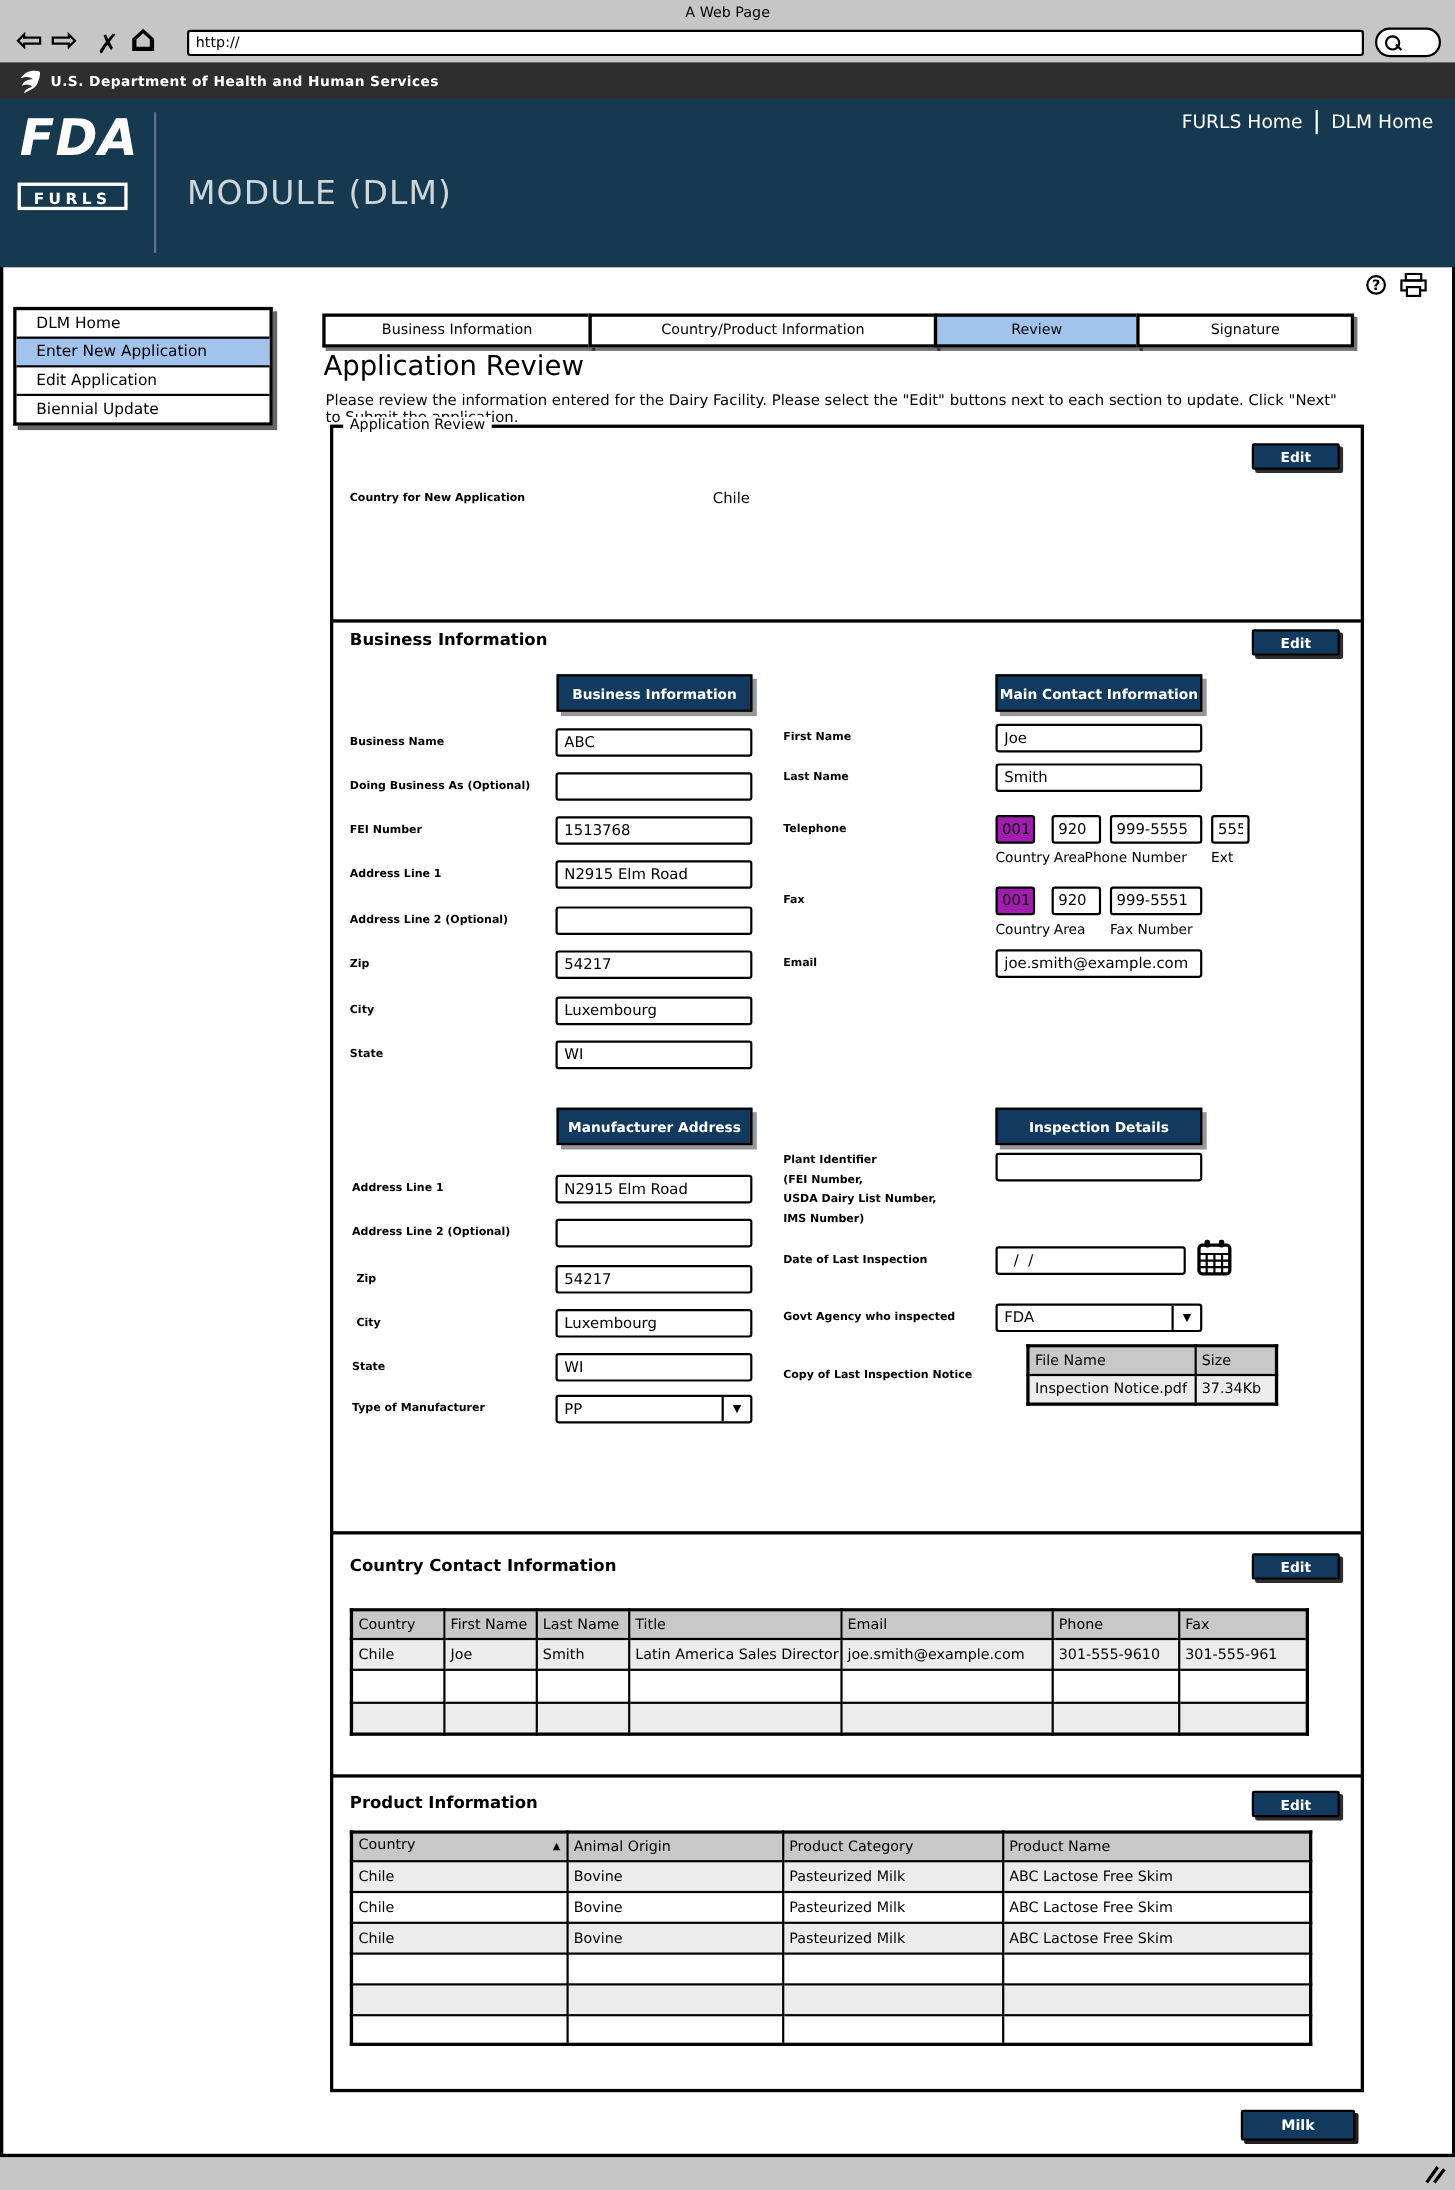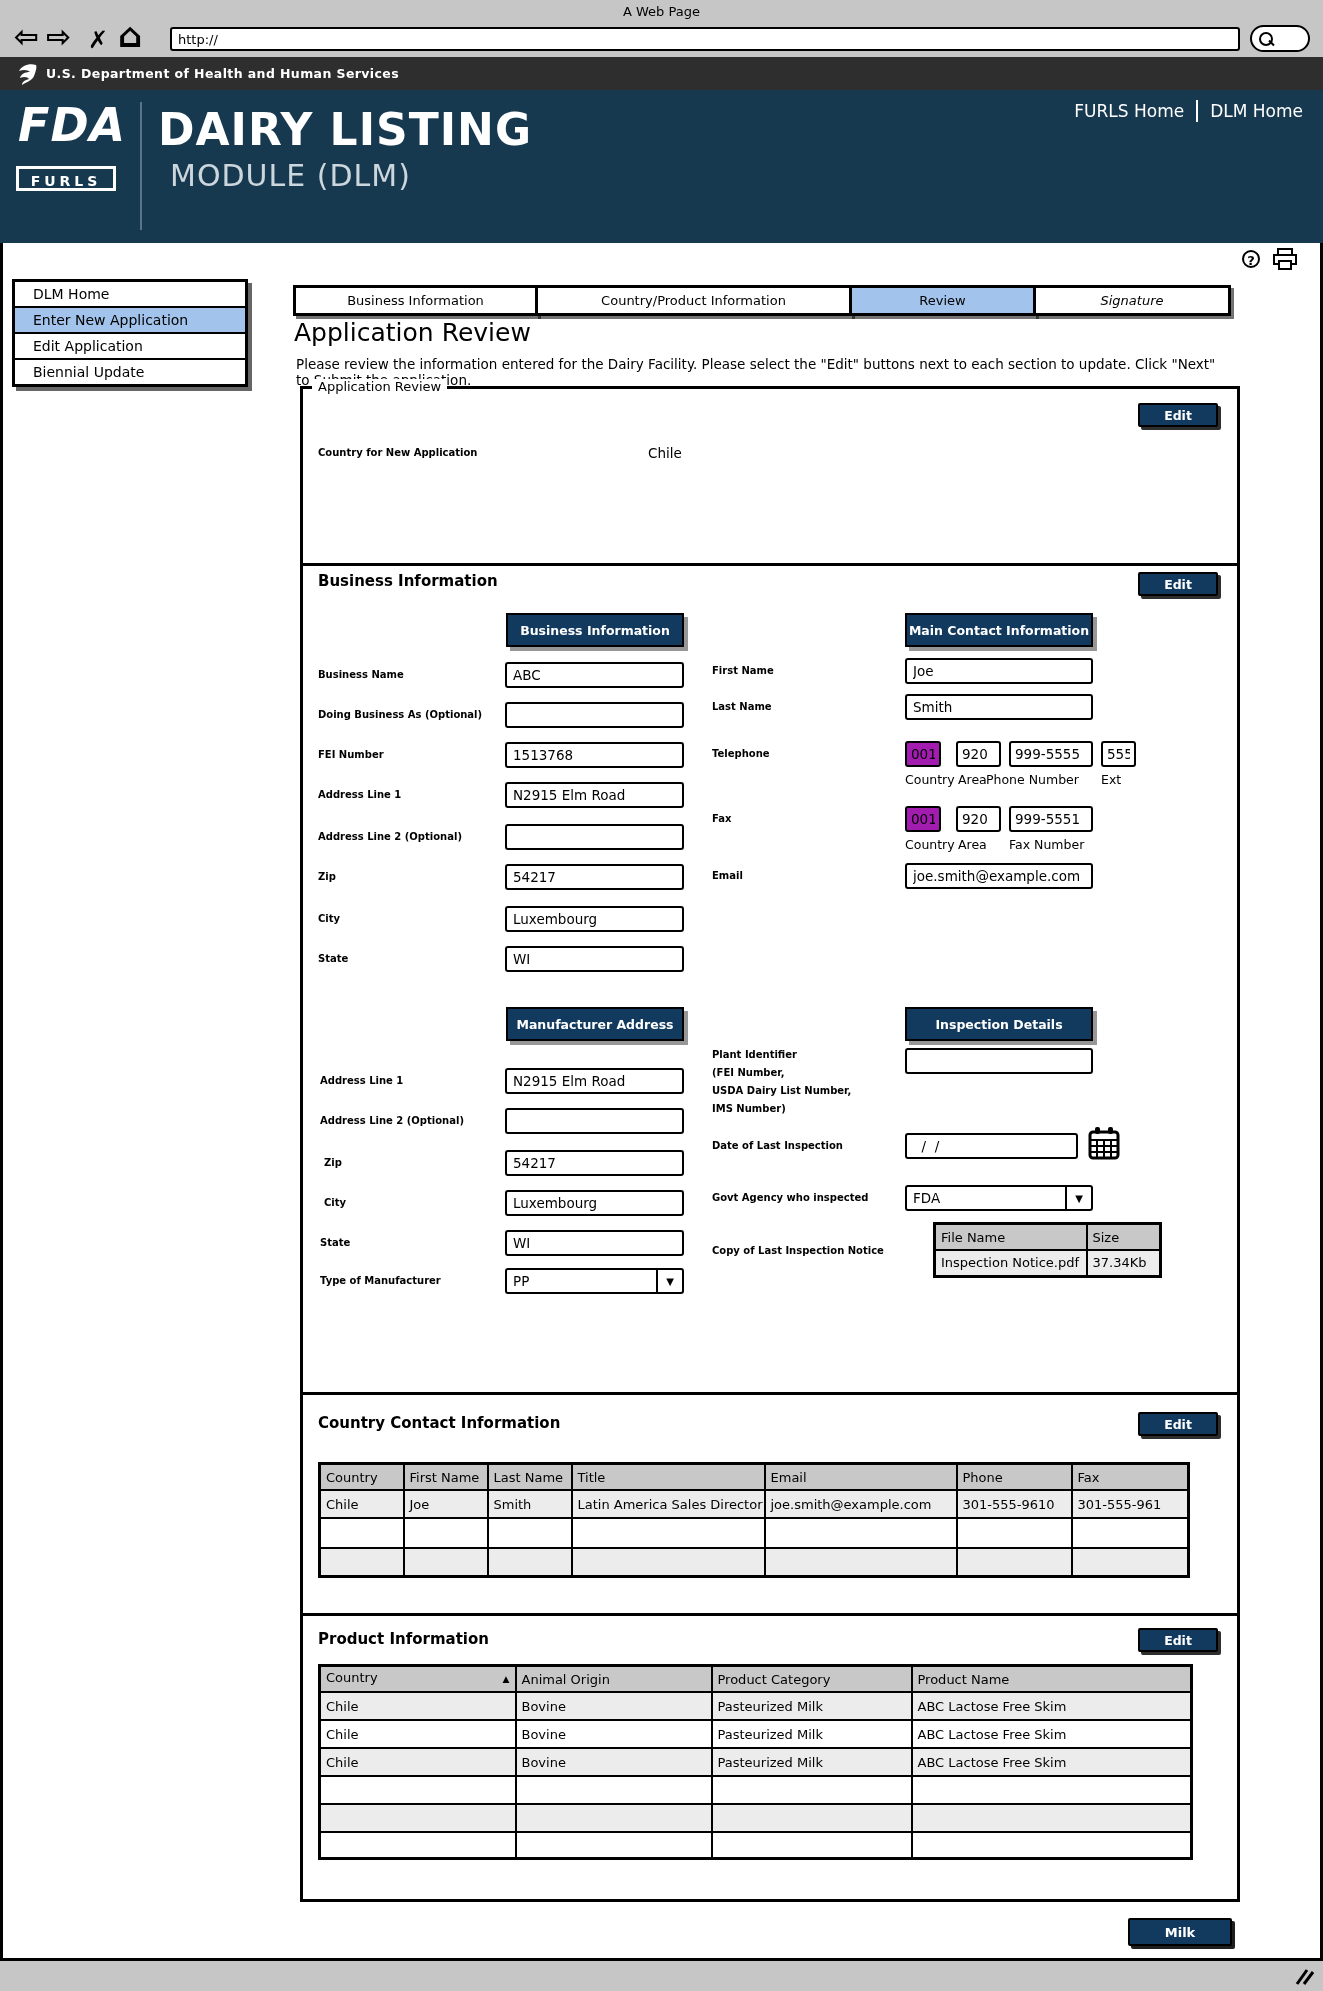--- a/index.html
+++ b/index.html
@@ -90,21 +90,20 @@
     <svg class="abs" style="left:12px;top:5px;" width="28" height="24" viewBox="0 0 28 24">
       <path d="M24 3 C18 1 10 3 7 9 C12 7 16 8 18 10 C13 10 9 12 8 16 C12 14 16 15 17 17 C13 18 10 20 10 23 C14 20 20 19 22 14 C24 9 25 5 24 3 Z" fill="#fff"></path>
     </svg>
     <div class="govbar-label">U.S. Department of Health and Human Services</div>
   </div>
 
   <div class="mainhdr">
     <div class="fda-text">FDA</div>
     <div class="furls-box">FURLS</div>
     <div class="hdr-divider"></div>
-    <div class="hdr-title1">DAIRY LISTING</div>
     <div class="hdr-title2">MODULE (DLM)</div>
     <div class="hdr-links">
       <span style="cursor:pointer;">FURLS Home</span>
       <span class="hdr-link-sep"></span>
       <span style="cursor:pointer;">DLM Home</span>
     </div>
   </div>
 
   <div class="help-icon">?</div>
   <svg class="abs" style="left:1272px;top:248px;cursor:pointer;" width="26" height="22" viewBox="0 0 26 22">
@@ -117,21 +116,21 @@
     <div class="side-item">DLM Home</div>
     <div class="side-item active">Enter New Application</div>
     <div class="side-item">Edit Application</div>
     <div class="side-item">Biennial Update</div>
   </div>
 
   <div class="tabs">
     <div class="tab" style="width:239px;">Business Information</div>
     <div class="tab" style="width:311px;">Country/Product Information</div>
     <div class="tab active" style="width:181px;">Review</div>
-    <div class="tab" style="width:192px;font-style:italic;">Signature</div>
+    <div class="tab" style="width:192px;">Signature</div>
   </div>
 
   <div class="page-heading">Application Review</div>
   <div class="page-instructions">Please review the information entered for the Dairy Facility. Please select the "Edit" buttons next to each section to update. Click "Next" to Submit the application.</div>
 
   <div class="fset"></div>
   <div class="fset-legend">Application Review</div>
 
   <div class="edit-btn" style="top:403px;">Edit</div>
   <div class="lbl" style="left:318px;top:440px;">Country for New Application</div>

